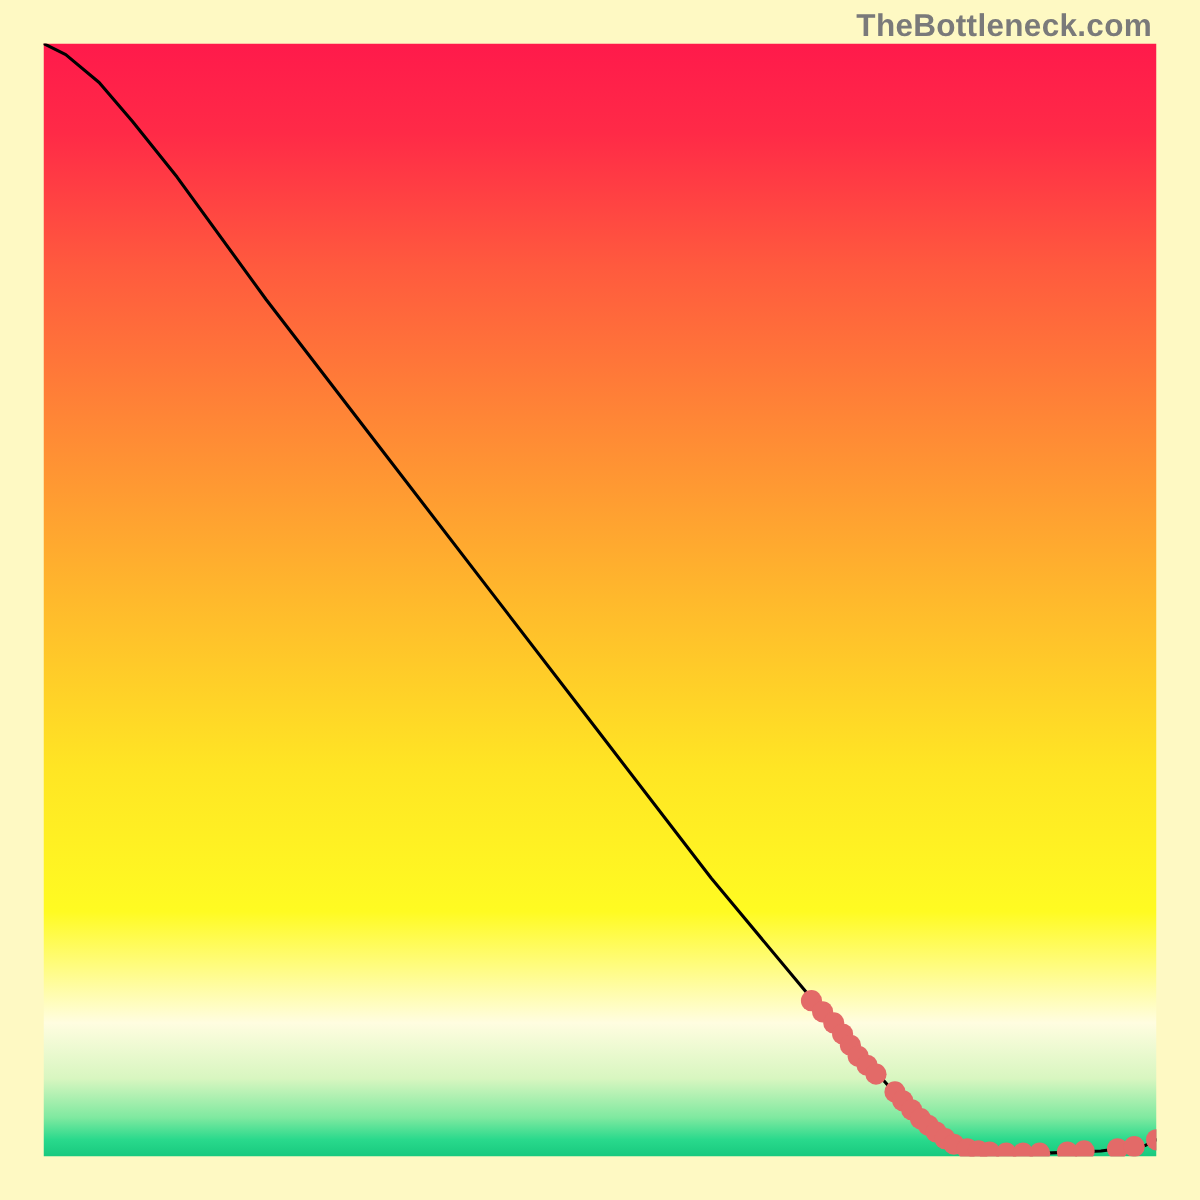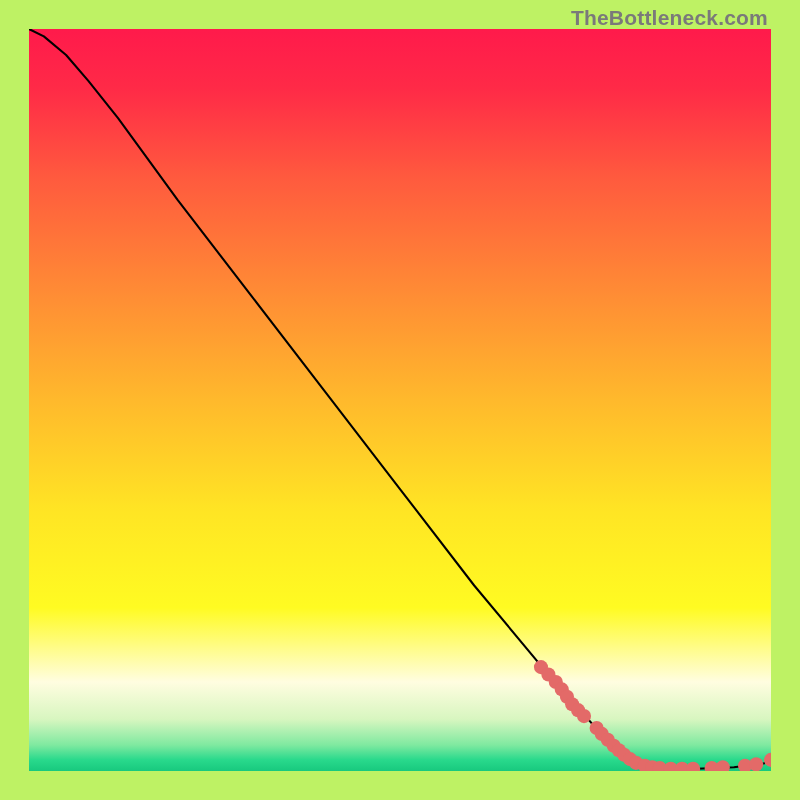--- a/index.html
+++ b/index.html
@@ -10,21 +10,21 @@
     overflow: hidden;
     background: #000;
     font-family: Arial, Helvetica, sans-serif;
   }
   .frame {
     position: absolute;
     left: 0;
     top: 0;
     width: 800px;
     height: 800px;
-    background: #bef264;
+    background: #fef9c3;
   }
   .plot {
     position: absolute;
     left: 29px;
     top: 29px;
     width: 742px;
     height: 742px;
   }
   .gradient {
     position: absolute;

